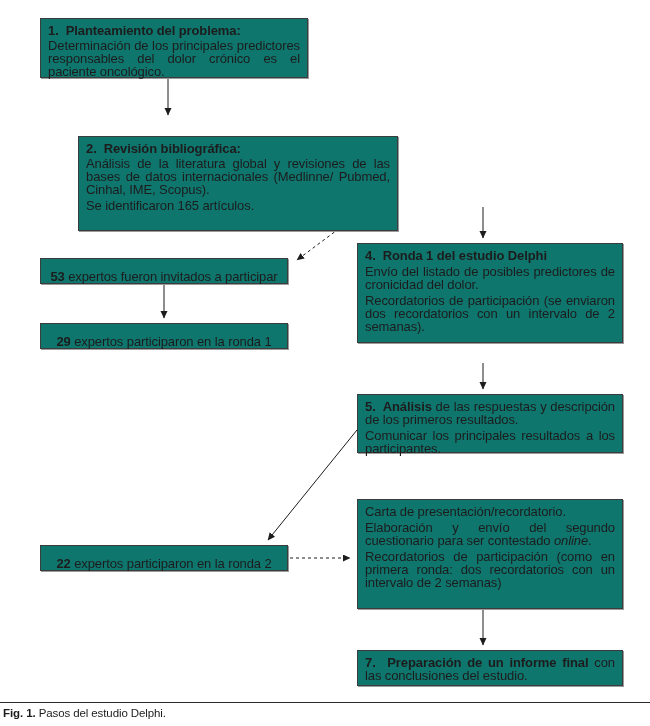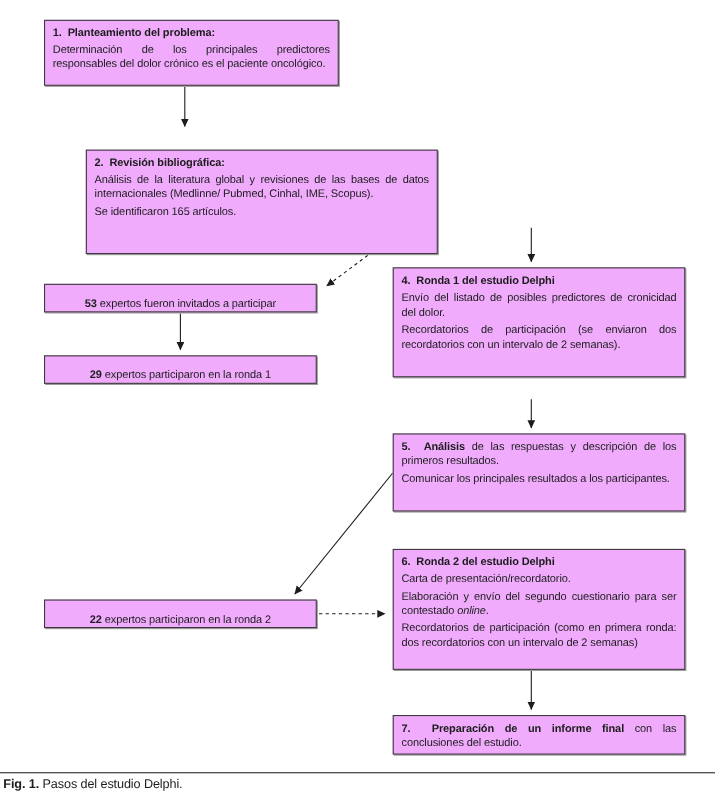--- a/index.html
+++ b/index.html
@@ -3,41 +3,41 @@
 <meta charset="utf-8">
 <style>
   html,body{margin:0;padding:0;background:#ffffff;}
   .stage{
     position:relative;width:650px;height:726px;background:#ffffff;
     font-family:"Liberation Sans","DejaVu Sans",sans-serif;
     color:#1c1c1c;overflow:hidden;
   }
   .arrows{position:absolute;left:0;top:0;z-index:1;}
   .box{
-    position:absolute;z-index:2;background:#f0abfc;
+    position:absolute;z-index:2;background:#0f766e;
     border:1px solid #3c3c3c;box-shadow:1px 1px 0 #9b9b9b;
     box-sizing:border-box;padding:5px 7px;
-    font-size:10px;line-height:13px;letter-spacing:-0.1px;
+    font-size:13px;line-height:13px;letter-spacing:-0.1px;
   }
   .bt{font-weight:bold;margin:0 0 2px 0;text-align:justify;}
   .p{margin:3px 0 0 0;text-align:justify;}
   .p0{margin-top:0;}
   .em{font-style:italic;}
   .b{font-weight:bold;}
   .mini{
     display:flex;align-items:flex-end;justify-content:center;
     text-align:center;padding:0;
   }
   .b1{left:40px;top:18px;width:268px;height:60px;}
   .b2{left:40px;top:136px;width:320px;height:95px;margin-left:38px;}
   .b3{left:357px;top:126px;width:252px;height:80px;}
   .b53{left:40px;top:258px;width:248px;height:26px;}
   .b29{left:40px;top:323px;width:248px;height:26px;}
   .b4{left:357px;top:243px;width:266px;height:100px;}
-  .b5{left:357px;top:394px;width:266px;height:71px;}
+  .b5{left:357px;top:394px;width:266px;height:59px;}
   .b6{left:357px;top:499px;width:266px;height:110px;}
   .b22{left:40px;top:545px;width:248px;height:26px;}
   .b7{left:357px;top:650px;width:266px;height:36px;}
   .rule{position:absolute;left:0;top:702px;width:650px;height:0;border-top:1px solid #2a2a2a;z-index:2;}
   .caption{position:absolute;left:3px;top:707px;font-size:11.5px;z-index:2;letter-spacing:-0.1px;}
 </style>
 </head>
 <body>
 
 <div class="stage">
@@ -84,21 +84,20 @@
     <div class="p">Envío del listado de posibles predictores de cronicidad del dolor.</div>
     <div class="p">Recordatorios de participación (se enviaron dos recordatorios con un intervalo de 2 semanas).</div>
   </div>
 
   <div class="box b5">
     <div class="p p0"><span class="b">5.&nbsp; Análisis</span><span> de las respuestas y descripción de los primeros resultados.</span></div>
     <div class="p">Comunicar los principales resultados a los participantes.</div>
   </div>
 
   <div class="box b6">
-    <div class="bt">6.&nbsp; Ronda 2 del estudio Delphi</div>
     <div class="p p0">Carta de presentación/recordatorio.</div>
     <div class="p"><span>Elaboración y envío del segundo cuestionario para ser contestado </span><span class="em">online</span><span>.</span></div>
     <div class="p">Recordatorios de participación (como en primera ronda: dos recordatorios con un intervalo de 2 semanas)</div>
   </div>
 
   <div class="box b22 mini">
     <span><span class="b">22</span><span> expertos participaron en la ronda 2</span></span>
   </div>
 
   <div class="box b7">

